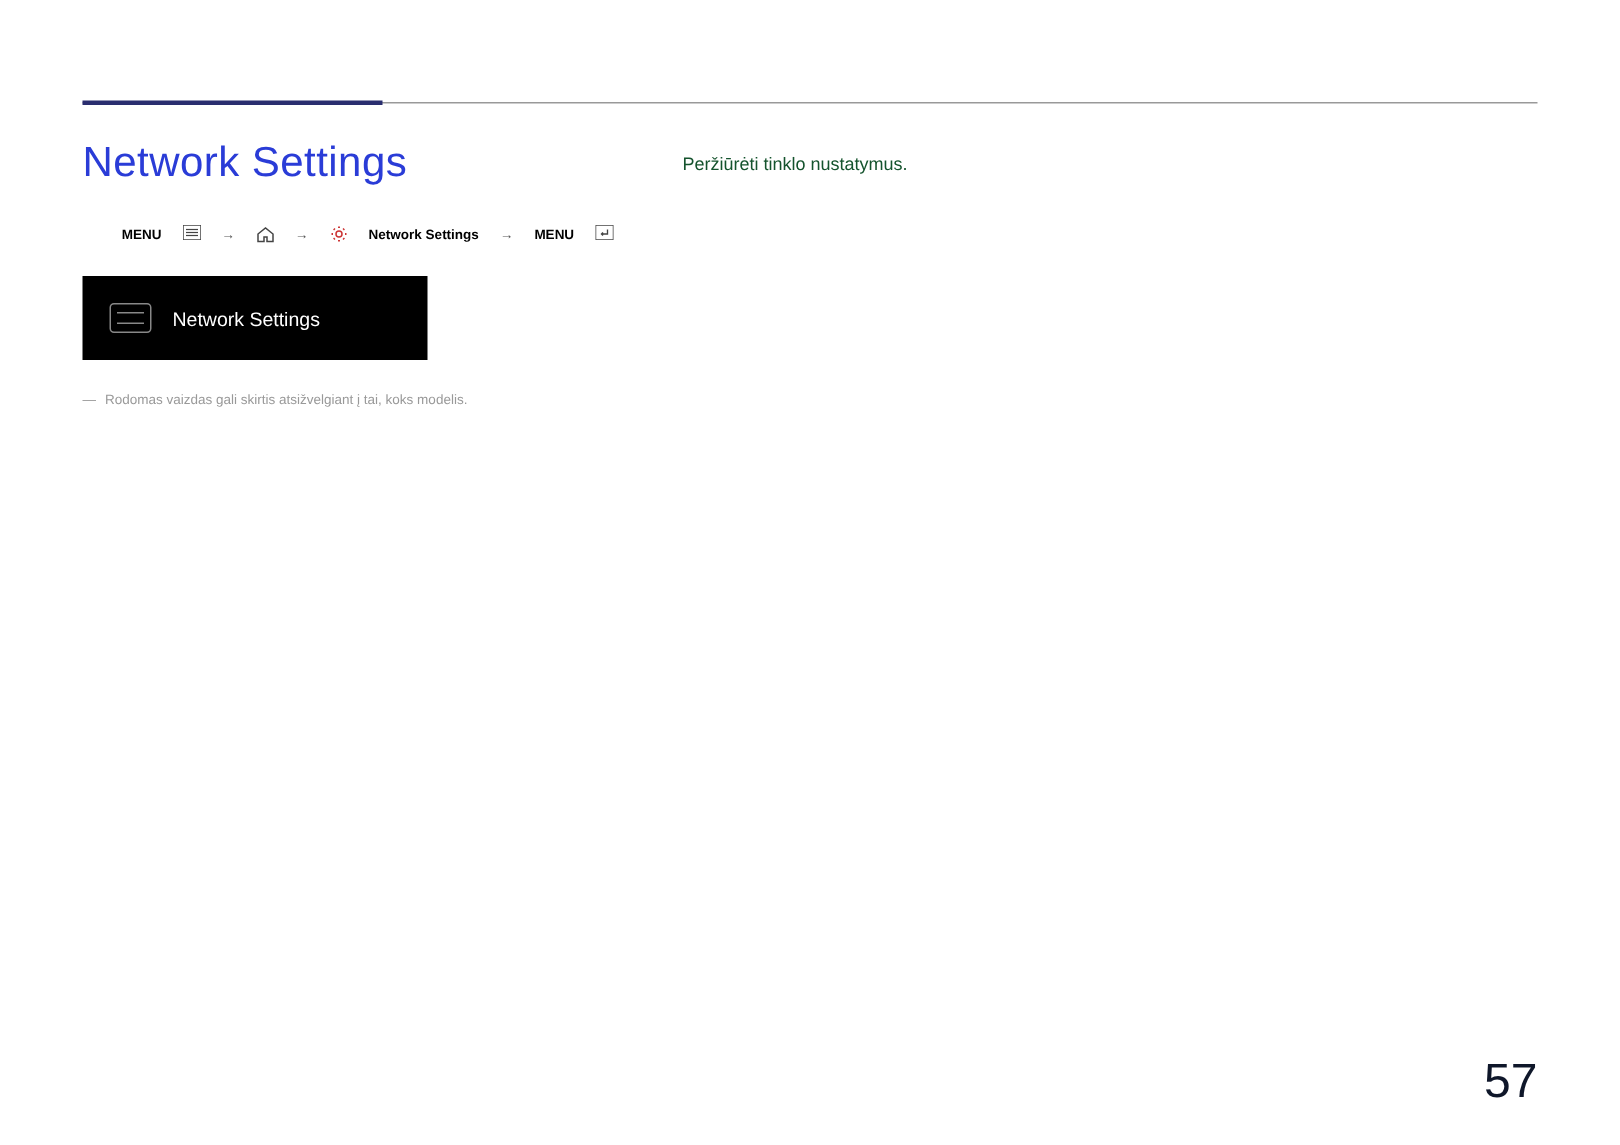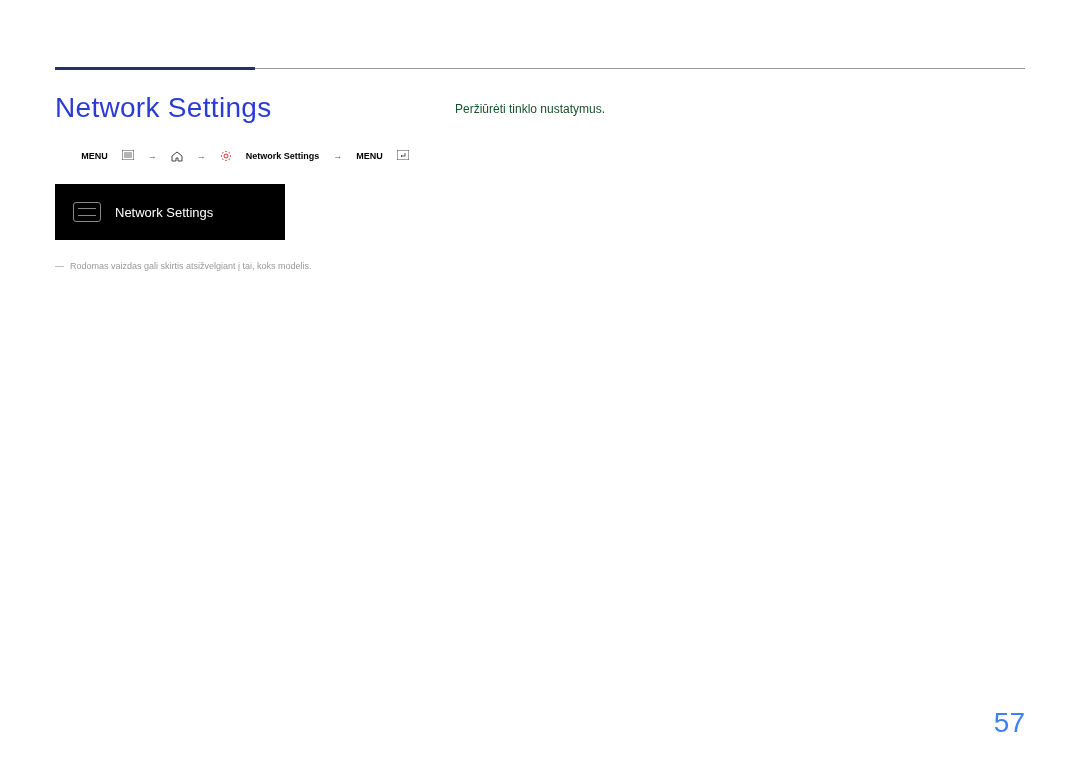--- a/index.html
+++ b/index.html
@@ -115,23 +115,23 @@
   }
   .body-text {
     font-size: 12px;
     color: #14532d;
     line-height: 1.6;
   }
   .page-number {
     position: absolute;
     bottom: 24px;
     right: 55px;
-    font-size: 28px;
+    font-size: 32px;
     font-weight: 300;
-    color: #3b82f6;
+    color: #0f172a;
   }
 </style>
 </head>
 <body>
 
 <div class="page">
 
   <div class="rule-top"></div>
   <div class="rule-top-accent"></div>
 

